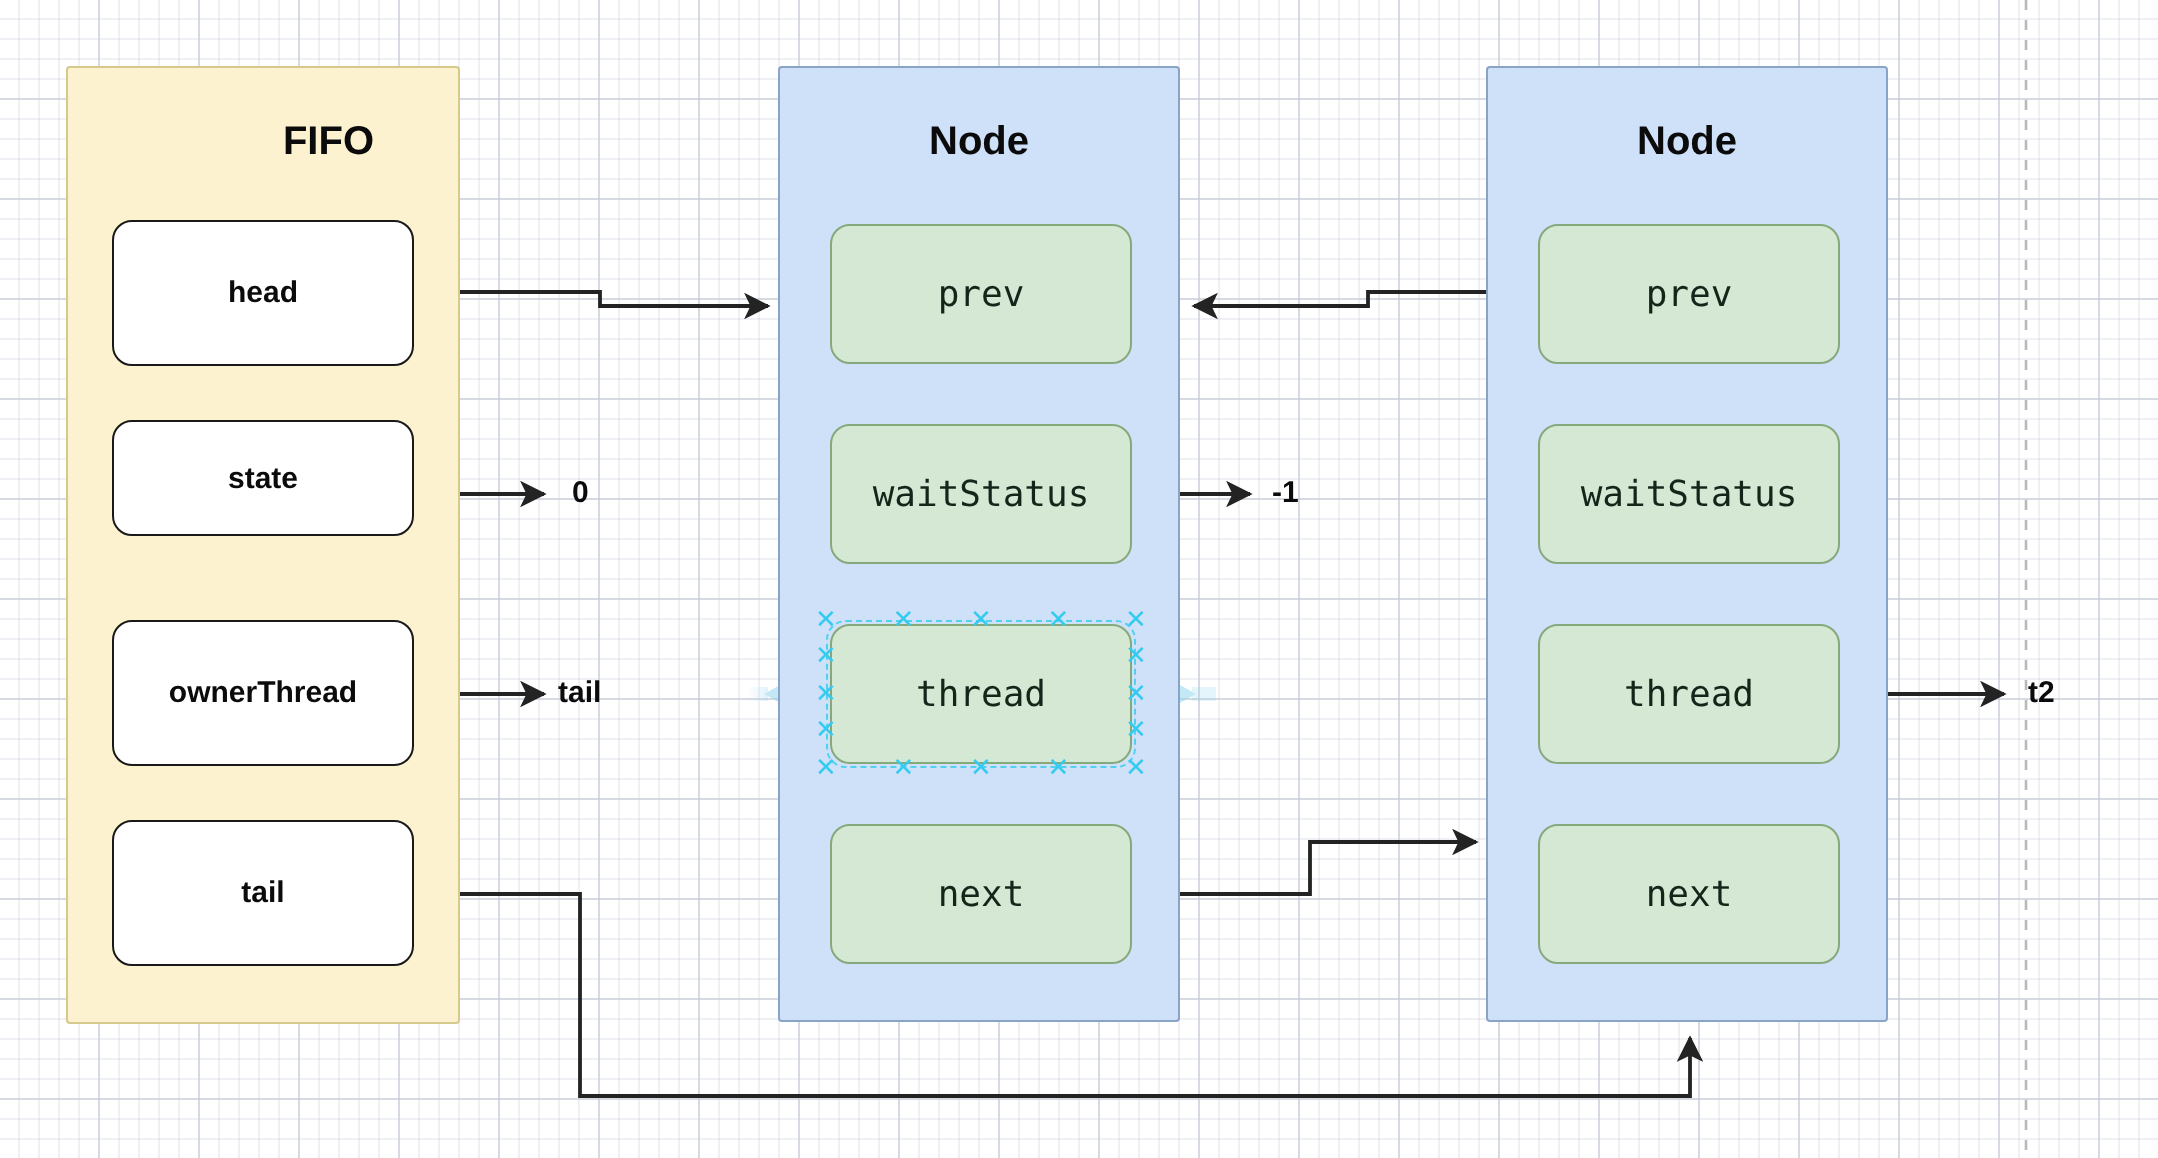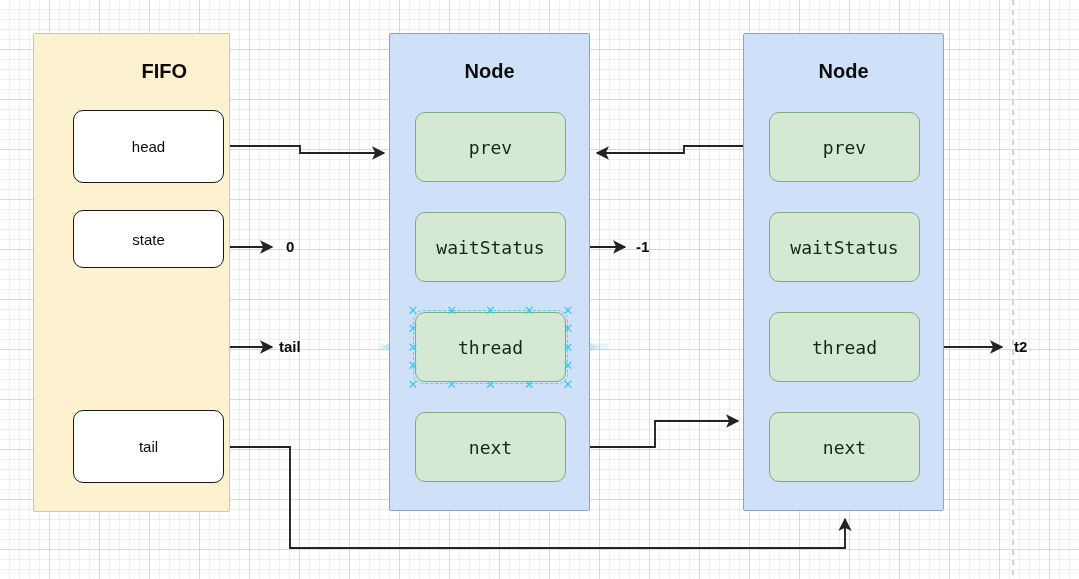--- a/index.html
+++ b/index.html
@@ -49,25 +49,24 @@
     position: absolute;
     box-sizing: border-box;
     display: flex;
     align-items: center;
     justify-content: center;
     border-radius: 10px;
   }
   .field-white {
     background: #ffffff;
     border: 1.6px solid #191919;
-    font-weight: normal;
+    font-weight: bold;
     font-size: 15px;
     color: #0b0b0b;
     font-family: "Liberation Sans", sans-serif;
-    margin-left: 17px;
   }
   .field-green {
     background: #d5e8d4;
     border: 1.4px solid #86a97b;
     font-size: 18px;
     color: #14251a;
     font-family: "DejaVu Sans Mono", monospace;
   }
   .val-label {
     position: absolute;
@@ -168,20 +167,23 @@
   <div class="container-box" style="left:33px; top:33px; width:197px; height:479px;
               background:#fdf2cf; border:1.4px solid #d6c98d;">
   </div>
   <div class="container-title" style="left:25px; top:60px; width:162px;text-align:right;">FIFO</div>
 
   <div class="field-box field-white" style="left:56px; top:110px; width:151px; height:73px;">
     <span>head</span>
   </div>
   <div class="field-box field-white" style="left:56px; top:210px; width:151px; height:58px;">
     <span>state</span>
+  </div>
+  <div class="field-box field-white" style="left:56px; top:310px; width:151px; height:73px;">
+    <span>ownerThread</span>
   </div>
   <div class="field-box field-white" style="left:56px; top:410px; width:151px; height:73px;">
     <span>tail</span>
   </div>
 
   <div class="container-box" style="left:389px; top:33px; width:201px; height:478px;
               background:#cfe0f9; border:1.4px solid #8aa4c8;">
   </div>
   <div class="container-title" style="left:389px; top:60px; width:201px;">Node</div>
 

